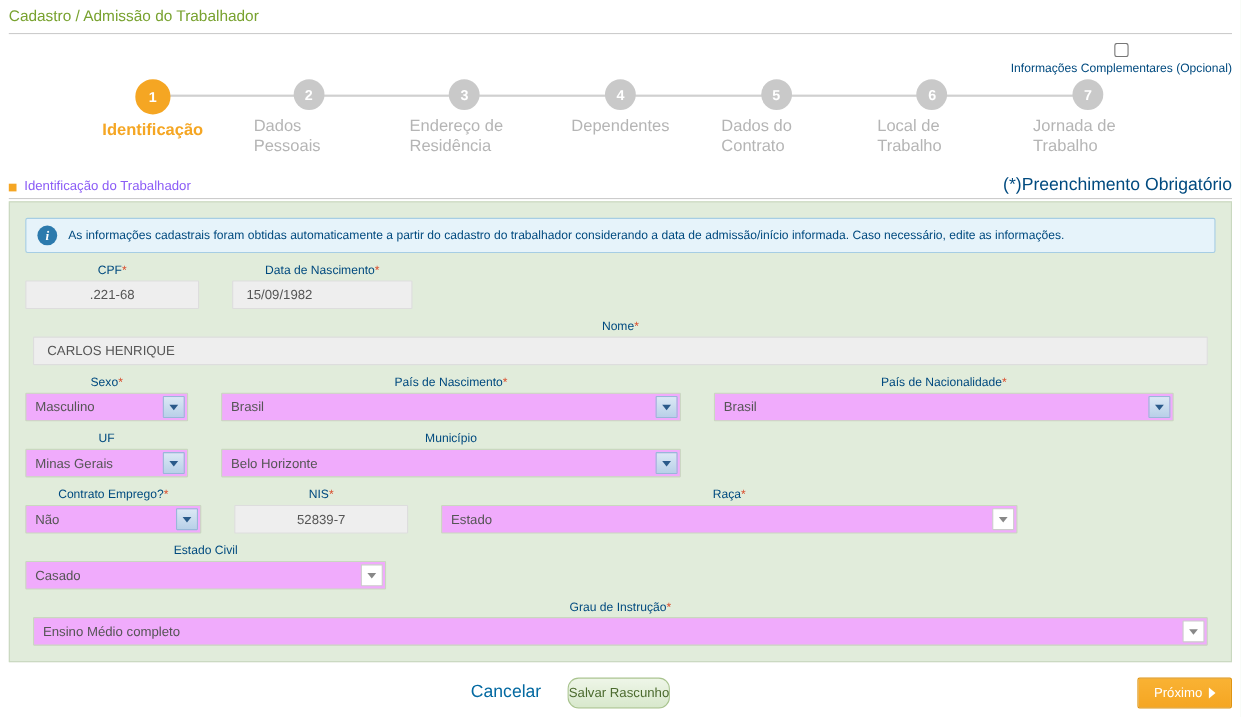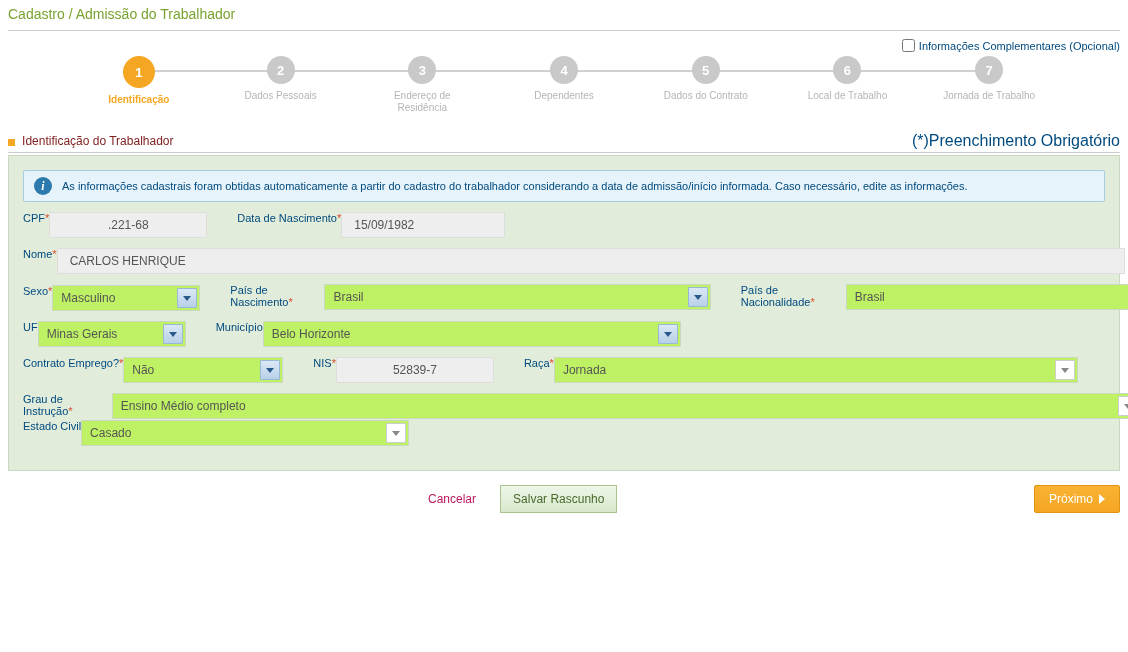--- a/index.html
+++ b/index.html
@@ -4,54 +4,54 @@
 <style>
 * { box-sizing: border-box; margin: 0; padding: 0; }
 body { font-family: Arial, Helvetica, sans-serif; font-size: 11px; background: #fff; padding: 0 8px; }
 .container { width: 1112px; margin: 0; }
 
 
 .page-title { color: #78a22f; font-size: 14px; font-weight: normal; padding: 6px 0 8px; border-bottom: 1px solid #ccc; }
 
 
 .opt-row { display: flex; justify-content: flex-end; padding: 8px 0 2px; }
-.opt-row label { color: #004a7f; font-size: 11px; display: flex; align-items: center; gap: 4px; cursor: pointer; }
+.opt-row label { color: #004a7f; font-size: 11px; display: flex; align-items: center; gap: 4px; cursor: pointer; flex-direction: column; }
 .opt-row input[type=checkbox] { width: 13px; height: 13px; }
 
 
 .stepper { display: flex; align-items: flex-start; justify-content: space-between; padding: 2px 60px 18px; position: relative; }
 .step { flex: 1; display: flex; flex-direction: column; align-items: center; position: relative; }
 .step-circle { width: 28px; height: 28px; border-radius: 50%; display: flex; align-items: center; justify-content: center; color: #fff; font-weight: bold; z-index: 2; position: relative; font-size: 13px; }
 .step.active .step-circle { background: #f5a623; border: 3px solid #f5a623; width: 32px; height: 32px; }
 .step.inactive .step-circle { background: #c9c9c9; }
-.step-label { margin-top: 6px; font-size: 10px; text-align: center; max-width: 100px; line-height: 1.2; }
+.step-label { margin-top: 6px; font-size: 15px; max-width: 100px; line-height: 1.2; }
 .step.active .step-label { color: #f5a623; font-weight: bold; }
 .step.inactive .step-label { color: #b5b5b5; }
 .step-line { position: absolute; top: 14px; left: 50%; right: -50%; height: 2px; background: #d0d0d0; z-index: 1; }
 .step:last-child .step-line { display: none; }
 
 
 .section-hdr { display: flex; justify-content: space-between; align-items: center; border-bottom: 1px solid #ccc; padding-bottom: 2px; margin-bottom: 2px; }
 .section-hdr .sq { display: inline-block; width: 7px; height: 7px; background: #f5a623; margin-right: 4px; vertical-align: middle; }
-.section-hdr .title { color: #7f1d1d; font-size: 12px; text-align: right; }
+.section-hdr .title { color: #8b5cf6; font-size: 12px; text-align: right; }
 .section-hdr .req { color: #004a7f; font-size: 16px; }
 
 
 .panel { background: #e1ecdb; border: 1px solid #c9d8bf; padding: 14px 14px 14px 14px; }
 .info-box { background: #e6f3fa; border: 1px solid #a6cde4; border-radius: 2px; padding: 6px 10px; display: flex; align-items: center; gap: 10px; margin-bottom: 10px; }
 .info-icon { width: 18px; height: 18px; border-radius: 50%; background: #2c7aad; color: #fff; font-weight: bold; font-style: italic; display: flex; align-items: center; justify-content: center; font-family: Georgia, serif; font-size: 12px; flex-shrink: 0; }
 .info-box span.msg { color: #004a7f; font-size: 11px; }
 
 .row { display: flex; gap: 30px; margin-bottom: 10px; align-items: flex-end; }
-.fld { display: flex; flex-direction: row; }
+.fld { display: flex; flex-direction: column; align-items: center; }
 .fld label { color: #004a7f; font-size: 11px; margin-bottom: 3px; }
 .fld label .star { color: #d94b2b; }
 
 .inp, .sel {
-  height: 26px; border: 1px solid #c9d8bf; background: #bef264; color: #555; font-size: 12px;
+  height: 26px; border: 1px solid #c9d8bf; background: #f0abfc; color: #555; font-size: 12px;
   padding: 0 8px; border-radius: 1px; display: flex; align-items: center;
 }
 .inp.disabled { background: #eee; border-color: #ddd; justify-content: center; }
 .inp.disabled.left { justify-content: flex-start; padding-left: 12px; }
 .sel { position: relative; padding-right: 28px; cursor: pointer; }
 .sel .caret {
   position: absolute; right: 2px; top: 2px; bottom: 2px; width: 20px;
   background: linear-gradient(#dbe8f5, #b8d0e8); border: 1px solid #98b8d8; border-radius: 1px;
   display: flex; align-items: center; justify-content: center;
 }
@@ -70,22 +70,22 @@
 .w-pe { width: 160px; }
 .w-nis { width: 158px; }
 .w-raca { width: 524px; }
 .w-ec { width: 328px; }
 .w-grau { width: 1068px; }
 .w-nac { width: 418px; }
 
 
 .footer { display: flex; align-items: center; padding: 14px 0 10px; }
 .spacer-left { flex: 0 0 420px; }
-.footer .cancel { color: #be185d; font-size: 12px; margin-right: 24px; cursor: pointer; }
-.btn-draft { background: linear-gradient(#eef6e8, #d8e8cc); border: 1px solid #a9c48f; color: #4b6a2e; padding: 6px 12px; font-size: 12px; border-radius: 0; cursor: pointer; }
+.footer .cancel { color: #0369a1; font-size: 16px; margin-right: 24px; cursor: pointer; }
+.btn-draft { background: linear-gradient(#eef6e8, #d8e8cc); border: 1px solid #a9c48f; color: #4b6a2e; padding: 6px 0; font-size: 12px; border-radius: 10px; cursor: pointer; }
 .btn-next { margin-left: auto; background: linear-gradient(#f9b233, #f5a623); border: 1px solid #e09410; color: #fff; padding: 6px 14px; font-size: 12px; border-radius: 2px; cursor: pointer; display: flex; align-items: center; gap: 6px; }
 .btn-next .chev { width: 0; height: 0; border-top: 5px solid transparent; border-bottom: 5px solid transparent; border-left: 6px solid #fff; }
 </style>
 </head>
 <body>
 
 <div class="container">
 
   <div class="page-title">Cadastro / Admissão do Trabalhador</div>
 
@@ -214,41 +214,41 @@
             <span class="caret"></span>
           </div>
       </div>
       <div class="fld">
         <label><span>NIS</span><span class="star">*</span></label>
         <div class="inp disabled w-nis">52839-7</div>
       </div>
       <div class="fld">
         <label><span>Raça</span><span class="star">*</span></label>
         <div class="sel plain w-raca">
-            <span>Jornada</span>
+            <span>Estado</span>
+            <span class="caret"></span>
+          </div>
+      </div>
+    </div>
+
+    <div class="row">
+      <div class="fld">
+        <label><span>Estado Civil</span></label>
+        <div class="sel plain w-ec">
+            <span>Casado</span>
             <span class="caret"></span>
           </div>
       </div>
     </div>
 
     <div class="row" style="margin-bottom:0;">
       <div class="fld" style="flex:1;">
         <label><span>Grau de Instrução</span><span class="star">*</span></label>
         <div class="sel plain w-grau">
             <span>Ensino Médio completo</span>
-            <span class="caret"></span>
-          </div>
-      </div>
-    </div>
-
-    <div class="row">
-      <div class="fld">
-        <label><span>Estado Civil</span></label>
-        <div class="sel plain w-ec">
-            <span>Casado</span>
             <span class="caret"></span>
           </div>
       </div>
     </div>
   </div>
 
   <div class="footer">
     <div class="spacer-left"></div>
     <span class="cancel">Cancelar</span>
     <button class="btn-draft">Salvar Rascunho</button>

